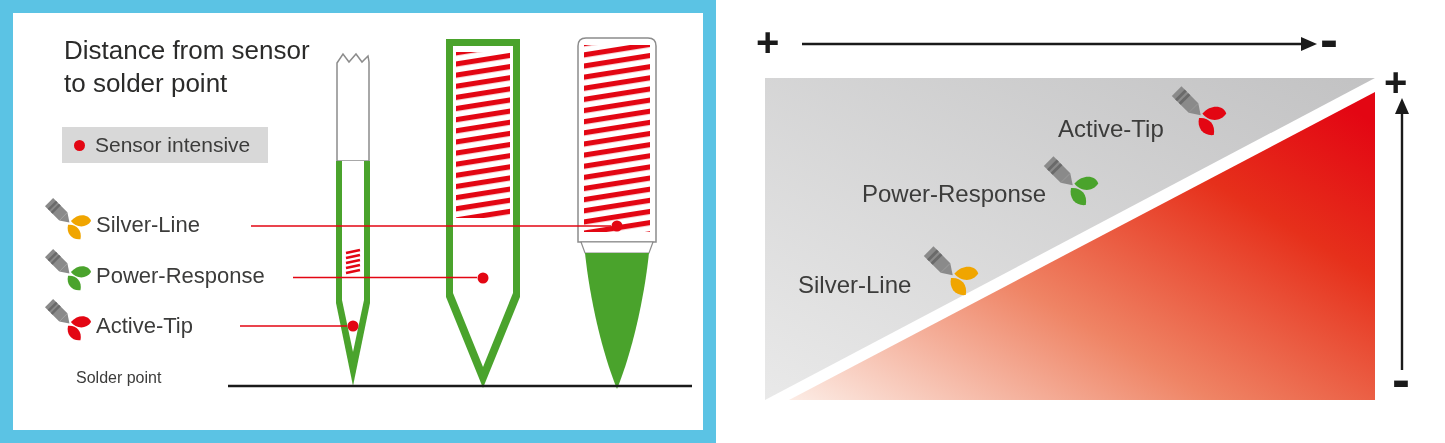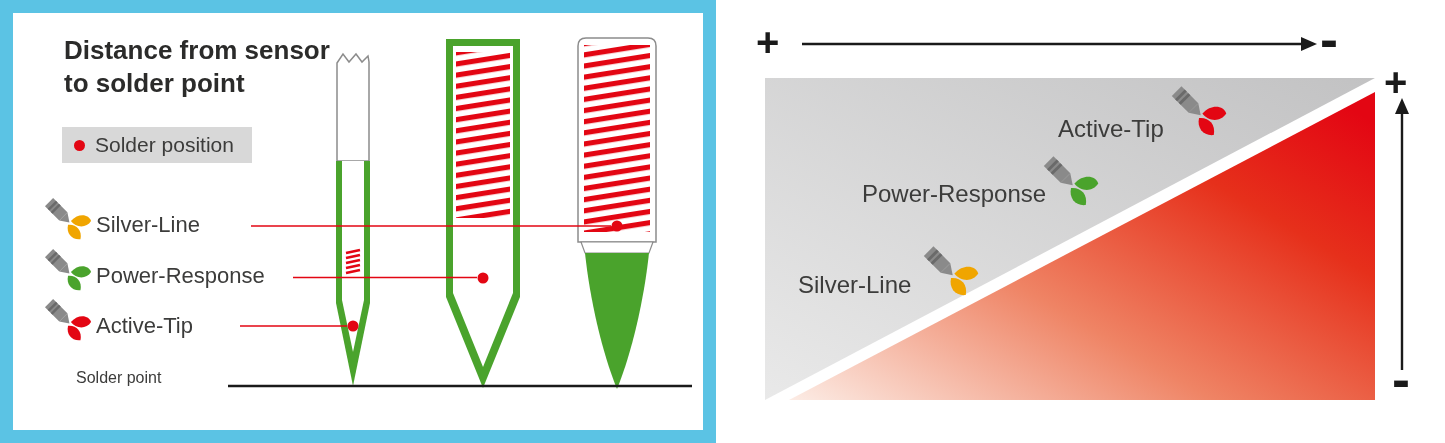--- a/index.html
+++ b/index.html
@@ -1,21 +1,21 @@
 <!DOCTYPE html>
 <html><head>
 <meta charset="utf-8">
 <style>
   * { margin:0; padding:0; box-sizing:border-box; }
   body { font-family:"Liberation Sans", sans-serif; background:#ffffff; }
   .stage { position:relative; width:1445px; height:443px; background:#ffffff; color:#3c3c3b; overflow:hidden; }
   .abs { position:absolute; }
   .left-frame { position:absolute; left:0; top:0; width:716px; height:443px; border:13px solid #5bc3e4; background:#ffffff; }
   svg.layer { position:absolute; top:0; }
-  .title { left:64px; top:34px; font-size:26px; font-weight:700; line-height:33px; color:#2b2b2a; }
+  .title { left:64px; top:34px; font-size:26px; font-weight:400; line-height:33px; color:#2b2b2a; }
   .title span { display:block; }
   .legend { left:62px; top:127px; height:36px; background:#d8d8d8; display:flex; align-items:center; gap:10px; padding:0 18px 0 12px; font-size:21px; }
   .dot { width:11px; height:11px; border-radius:50%; background:#e30613; flex:0 0 auto; }
   .item-label { font-size:22px; color:#3c3c3b; }
   .solder-point { font-size:16px; color:#3c3c3b; }
   .rp-label { font-size:24px; color:#3c3c3b; }
   .sign { font-weight:bold; color:#1a1a1a; line-height:1; }
   .sign-sm { font-size:40px; }
   .sign-lg { font-size:54px; }
   .note { font-size:24px; color:#ffffff; text-align:right; line-height:31px; }
@@ -77,21 +77,21 @@
     <line x1="228" y1="386" x2="692" y2="386" stroke="#1a1a1a" stroke-width="2.5"></line>
   </svg>
 
   <div class="abs title">
     <span>Distance from sensor</span>
     <span>to solder point</span>
   </div>
 
   <div class="abs legend">
     <span class="dot"></span>
-    <span>Solder position</span>
+    <span>Sensor intensive</span>
   </div>
 
   <svg class="abs" style="left:40px;top:196px" width="56" height="50" viewBox="0 0 58 52">
     <g transform="translate(10,7) rotate(-45)">
       <rect x="-6" y="-1" width="12" height="21" fill="#8a8a8a"></rect>
       <rect x="-6" y="3" width="12" height="2.6" fill="#6a6a6a"></rect>
       <rect x="-6" y="7.5" width="12" height="2.6" fill="#6a6a6a"></rect>
       <polygon points="-6,20 6,20 0,29" fill="#8a8a8a"></polygon>
     </g>
     <path d="M32,26 C40,17 51,19 53,26 C48,34 37,33 32,26 Z" fill="#f0a500"></path>

